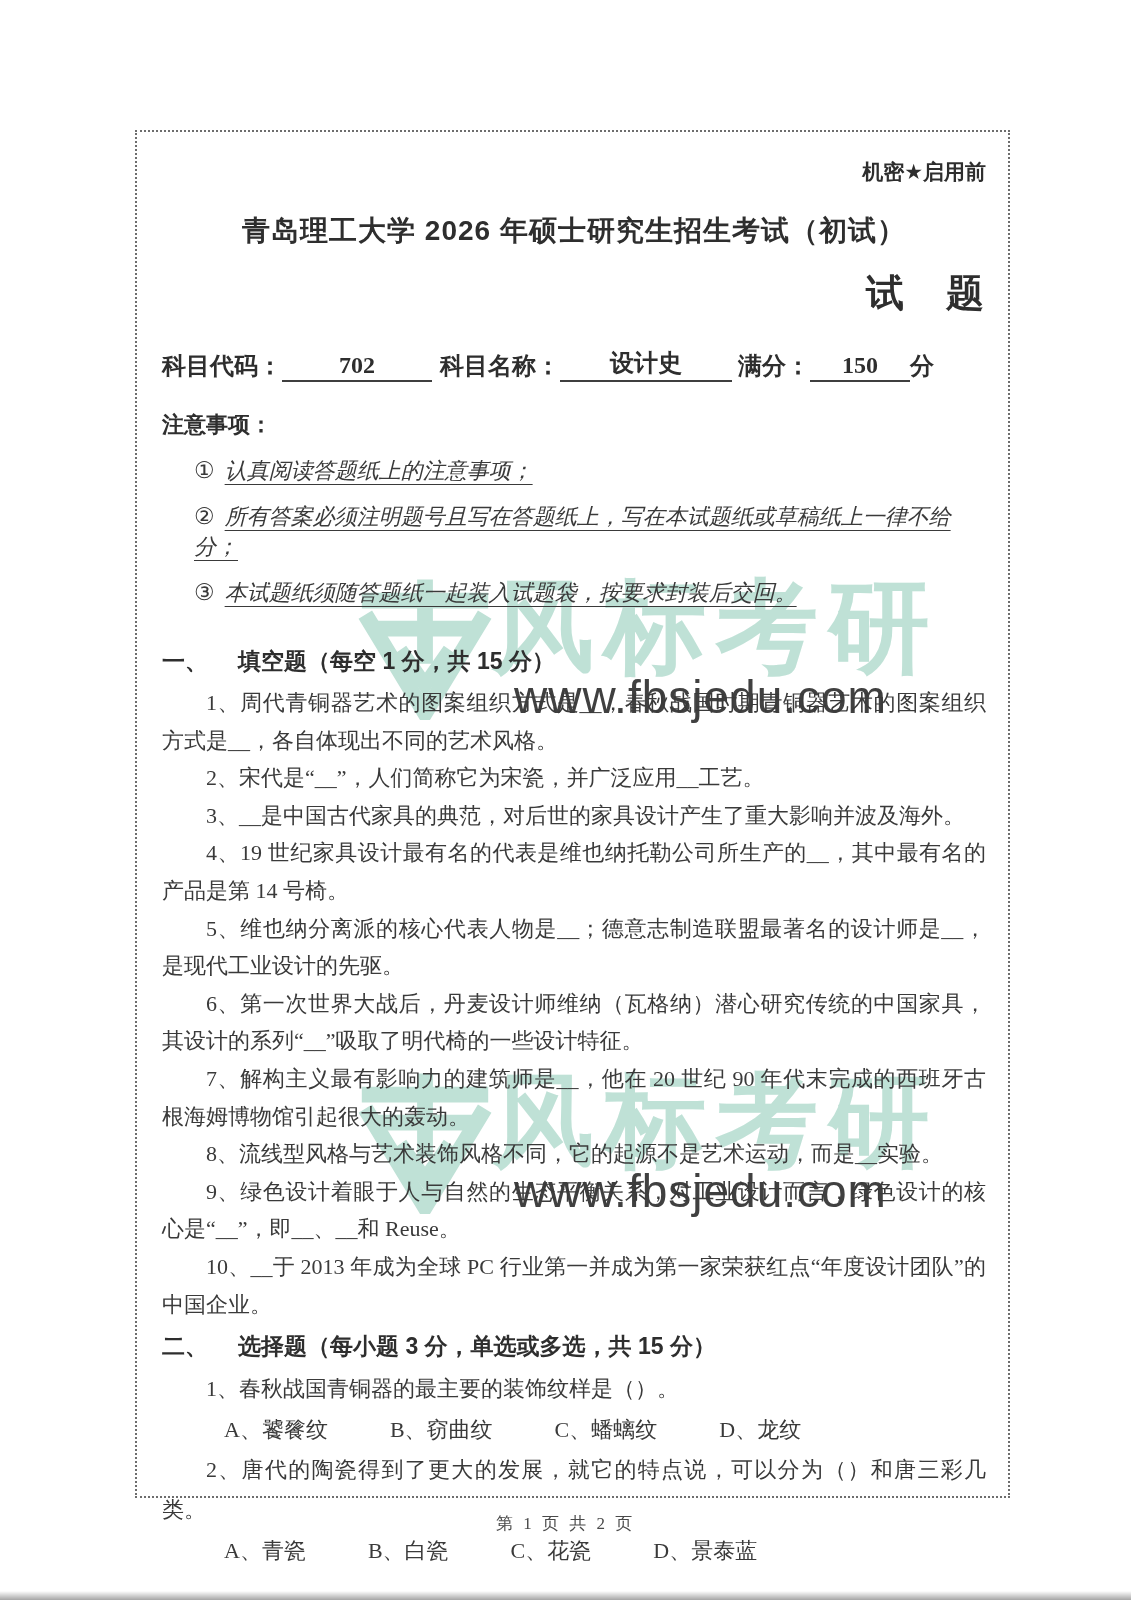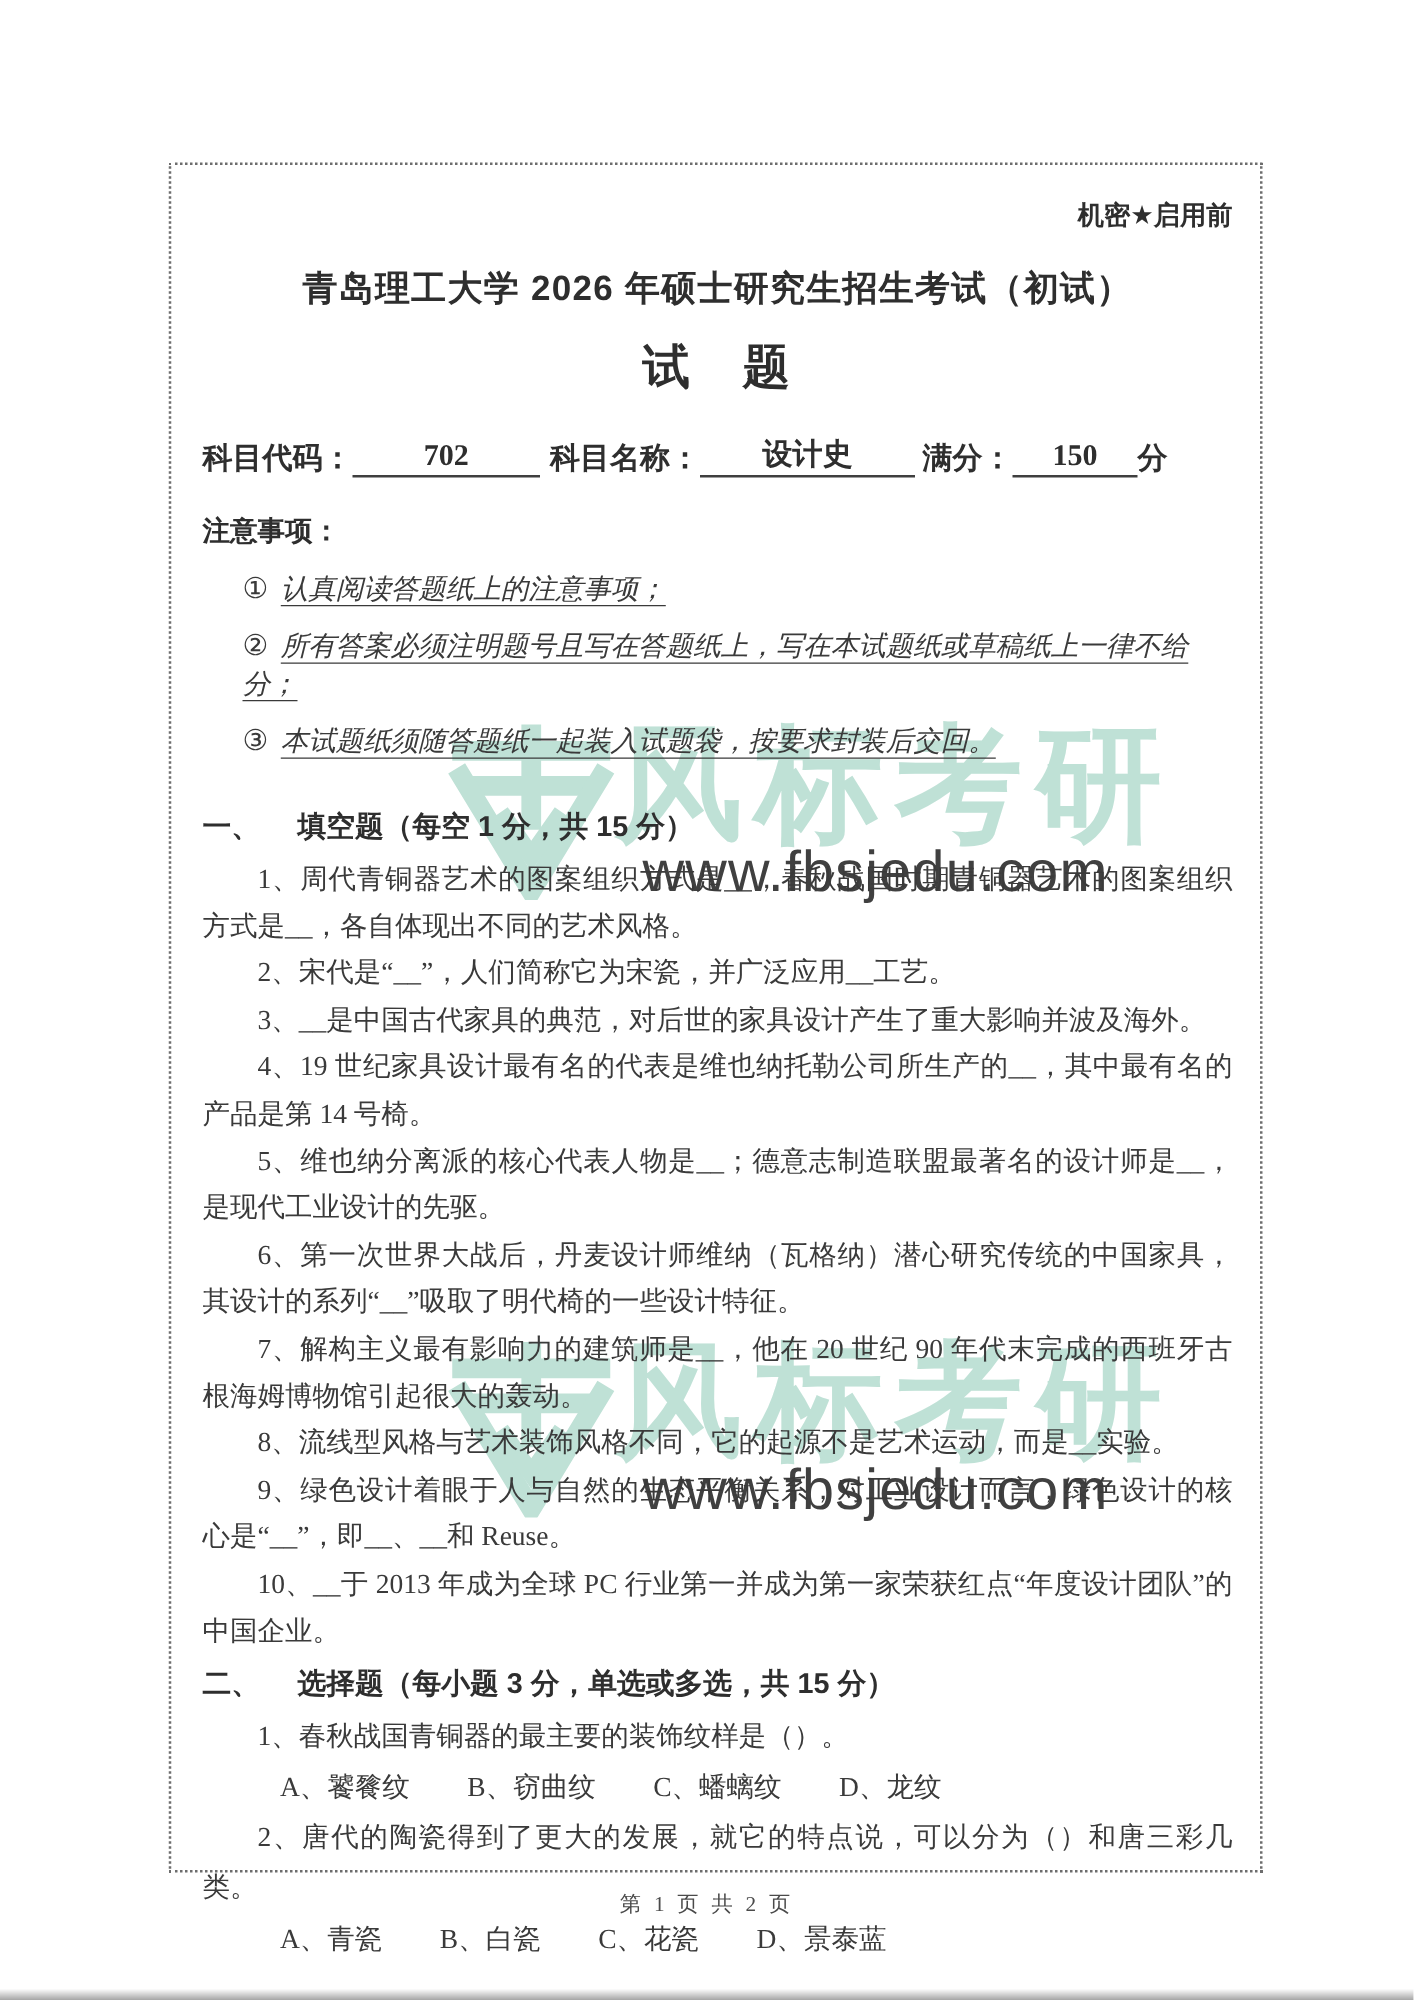--- a/index.html
+++ b/index.html
@@ -53,21 +53,21 @@
     border:2px dotted #6d6d6d;
     padding:0 22px 0 25px;
     z-index:1;
     background:transparent;
   }
 
   .hei { font-family:"Liberation Sans","DejaVu Sans",sans-serif; font-weight:bold; color:#2e2e2e; }
 
   .confidential { margin-top:26px; font-size:21px;text-align:right; }
   .title   { margin:26px 0 0; text-align:center; font-size:28px; letter-spacing:1px; }
-  .subtitle{ margin:18px 0 0; text-align:center; font-size:38px; letter-spacing:2px; }
+  .subtitle{ margin:18px 0 0; text-align:right; font-size:38px; letter-spacing:2px; }
 
   .meta { margin-top:28px; display:flex; align-items:flex-end; font-size:24px; }
   .meta .lbl { white-space:nowrap; }
   .blank {
     border-bottom:2px solid #3f3f3f;
     text-align:center;
     font-family:"Liberation Serif","DejaVu Serif",serif;
     font-weight:bold;
     padding-bottom:1px;
     color:#2e2e2e;
@@ -96,21 +96,21 @@
     font-size:22px;
     line-height:37.6px;
     text-indent:2em;
     text-align:justify;
     color:#3a3a3a;
   }
   .q.choice { line-height:40px; }
   .opts {
     display:flex;
     padding-left:62px;
-    gap:46px;
+    gap:62px;
     font-size:22px;
     line-height:41px;
     color:#3a3a3a;
   }
   .opt { white-space:nowrap; }
 
   .footer {
     position:absolute;
     left:0; top:1512px;
     width:100%;

